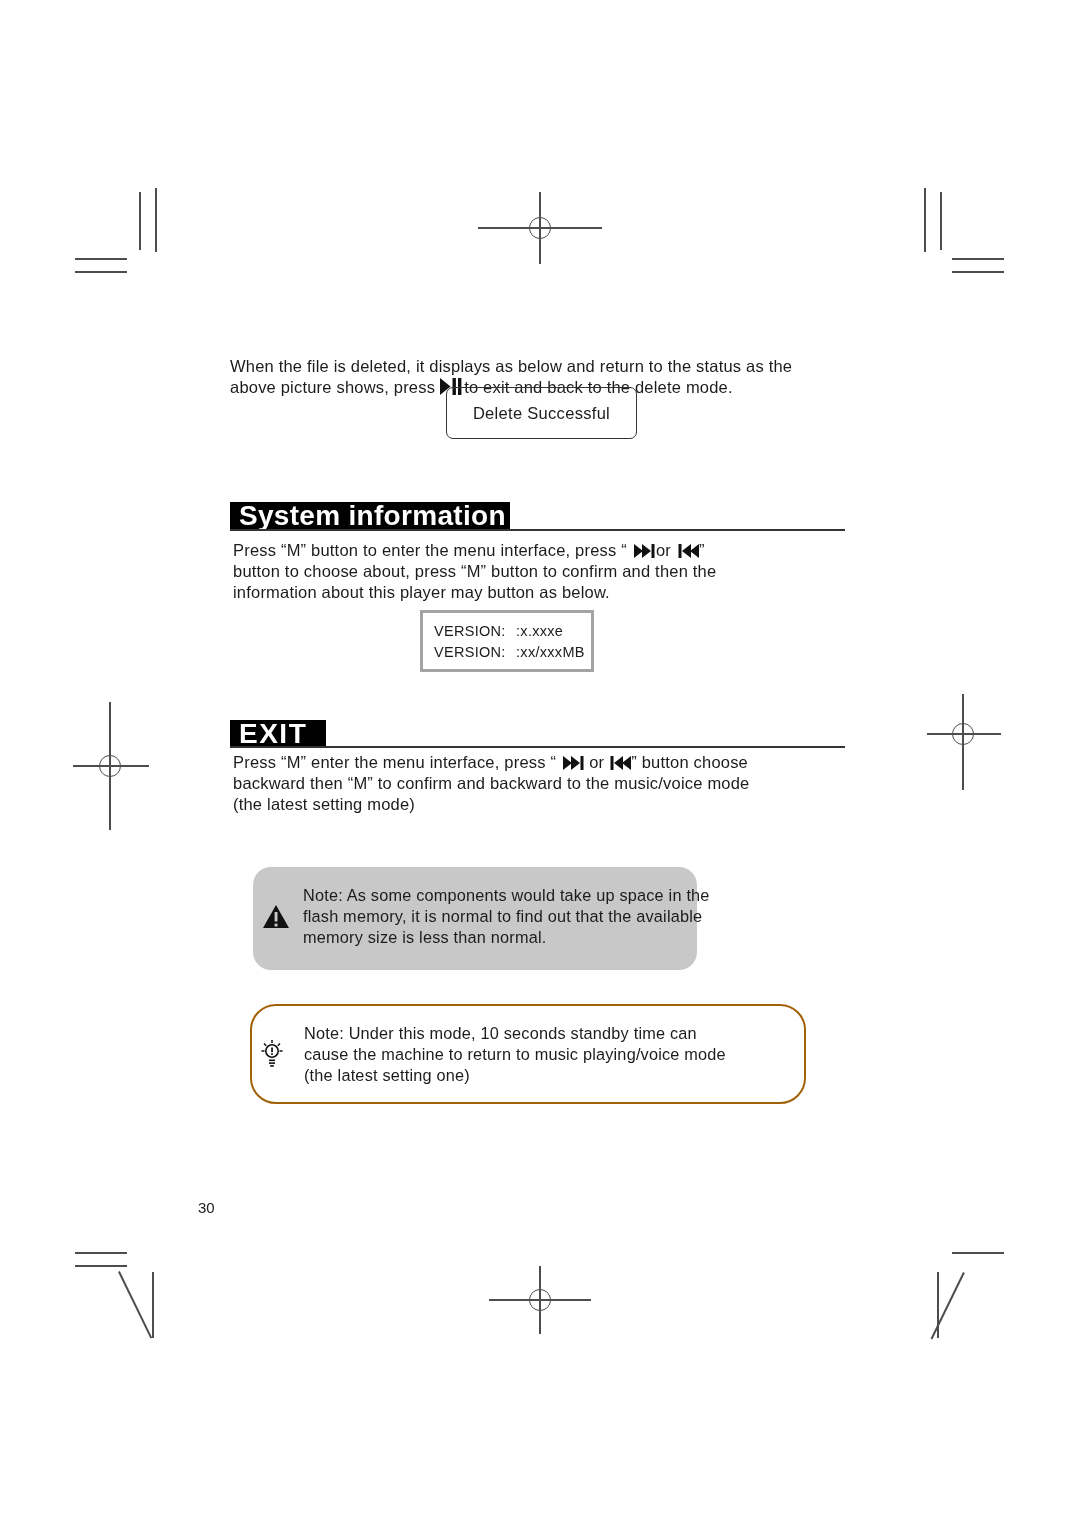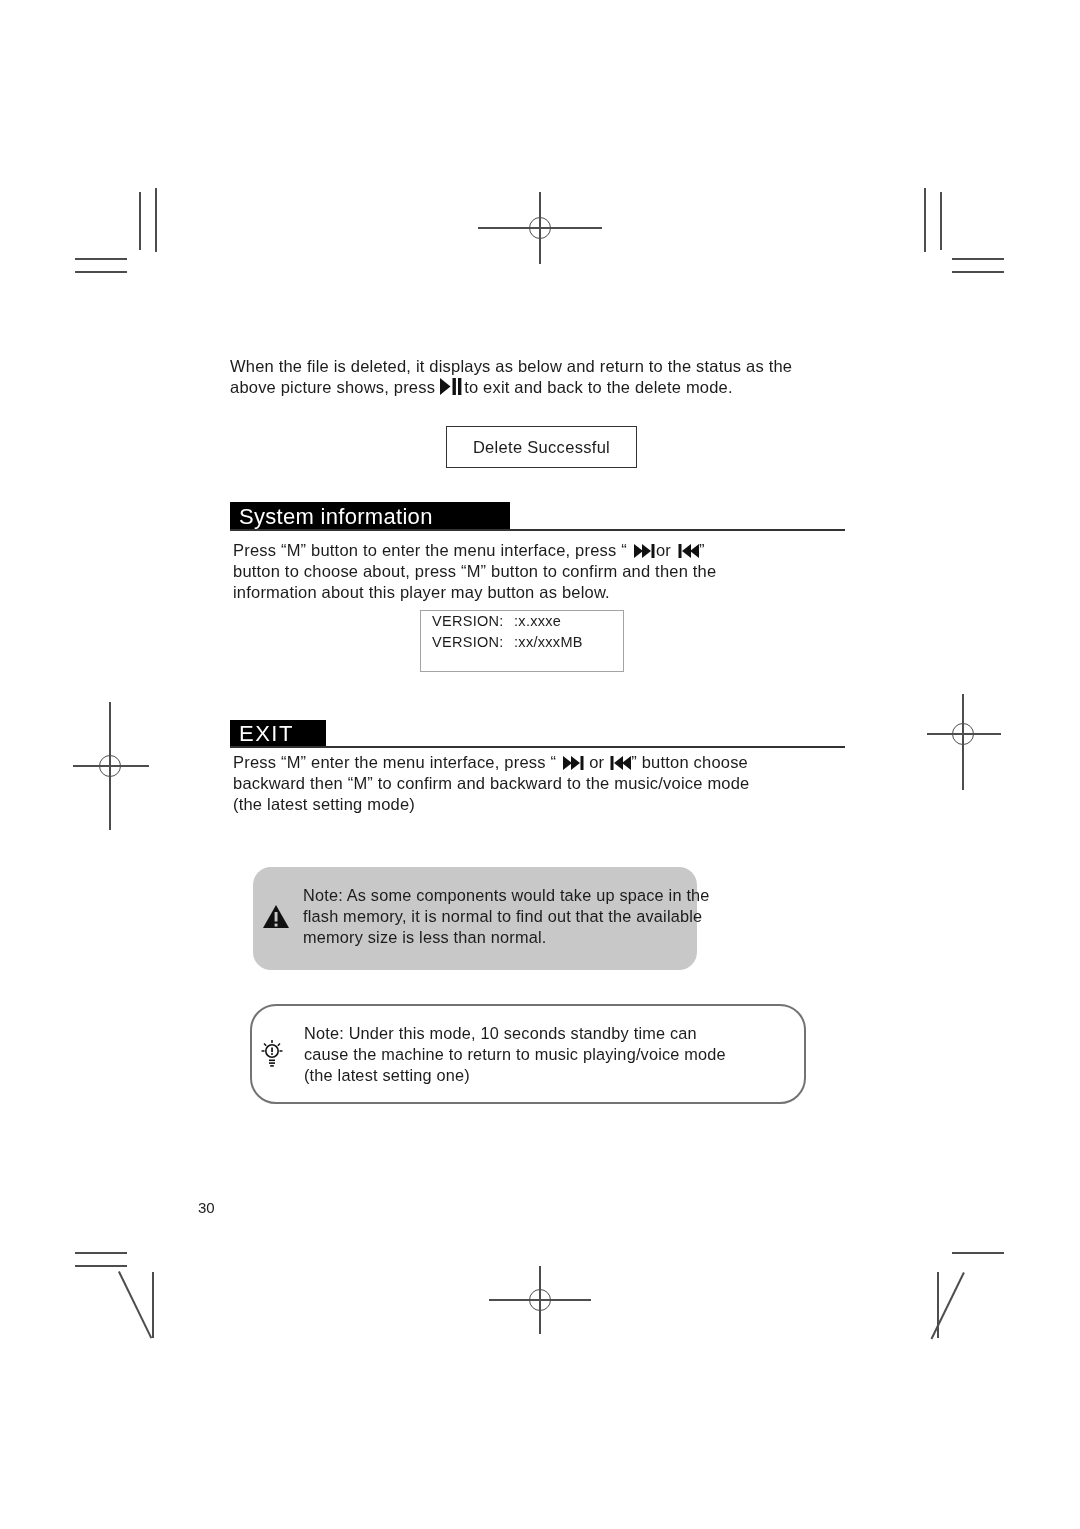--- a/index.html
+++ b/index.html
@@ -16,36 +16,36 @@
   .mark-circle {
     position: absolute; width: 22px; height: 22px;
     border: 1.5px solid #4d4d4d; border-radius: 50%;
     background: transparent;
   }
   .para { font-size: 16.5px; line-height: 21px; letter-spacing: 0.2px; }
   .pline { white-space: nowrap; }
   .inline-icon { vertical-align: -2px; }
   .heading-bar {
     position: absolute; background: #000000; color: #ffffff;
-    font-weight: normal; font-size: 22px;
-    display: flex; align-items: flex-end; padding-left: 9px;
+    font-weight: bold; font-size: 28px;
+    display: flex; align-items: center; padding-left: 9px;
     letter-spacing: 0.3px;
   }
   .heading-rule { position: absolute; height: 1.5px; background: #333333; }
   .boxed {
     position: absolute; border: 1px solid #333333;
     display: flex; align-items: center; justify-content: center;
   }
   .vrow { font-size: 14.5px; line-height: 21px; letter-spacing: 0.3px; }
   .vlabel { display: inline-block; width: 82px; }
   .note-gray {
     position: absolute; background: #c8c8c8; border-radius: 18px;
   }
   .note-white {
-    position: absolute; background: #ffffff; border: 2px solid #737373;
+    position: absolute; background: #ffffff; border: 2px solid #a16207;
     border-radius: 26px;
   }
   .note-text { font-size: 16.3px; line-height: 21px; letter-spacing: 0.2px; }
   .page-num { font-size: 15px; }
 </style>
 </head>
 <body>
 
 <div>
   <div class="mark" style="left:139px; top:192px; width:1.5px; height:58px;"></div>
@@ -102,21 +102,21 @@
   <div class="pline"><span>When the file is deleted, it displays as below and return to the status as the</span></div>
   <div class="pline">
     <span>above picture shows, press</span><svg class="inline-icon" width="23" height="17" viewBox="0 0 23 17" style="margin:0 1px 0 5px;">
         <polygon points="0,0 0,17 10.5,8.5" fill="#111"></polygon>
         <rect x="12.5" y="0" width="3.4" height="17" fill="#111"></rect>
         <rect x="18" y="0" width="3.4" height="17" fill="#111"></rect>
       </svg><span>to exit and back to the delete mode.</span>
   </div>
 </div>
 
-<div class="boxed" style="left:446px; top:426px; width:191px; height:42px;">
+<div class="boxed" style="left:446px; top:387px; width:191px; height:52px;border-radius:7px;">
   <span style="font-size:16.5px; letter-spacing:0.3px;">Delete Successful</span>
 </div>
 
 <div class="heading-bar" style="left:230px; top:502px; width:280px; height:28px;">
   <span>System information</span>
 </div>
 <div class="heading-rule" style="left:230px; top:529px; width:615px;"></div>
 
 <div class="abs para" style="left:233px; top:540px; width:660px;">
   <div class="pline">
@@ -127,21 +127,21 @@
       </svg><span>or</span><svg class="inline-icon" width="21" height="14" viewBox="0 0 21 14" style="margin:0 0 0 7px;">
         <rect x="0.5" y="0" width="3" height="14" fill="#111"></rect>
         <polygon points="13,0 13,14 4,7" fill="#111"></polygon>
         <polygon points="21,0 21,14 12,7" fill="#111"></polygon>
       </svg><span>”</span>
   </div>
   <div class="pline"><span>button to choose about, press “M” button to confirm and then the</span></div>
   <div class="pline"><span>information about this player may button as below.</span></div>
 </div>
 
-<div class="abs" style="left:420px; top:610px; width:204px; height:62px; border:1px solid #a3a3a3; padding:0 0 0 11px;">
+<div class="abs" style="left:420px; top:610px; width:174px; height:62px; border:3px solid #a3a3a3; padding:8px 0 0 11px;">
   <div class="vrow">
     <span class="vlabel">VERSION:</span><span>:x.xxxe</span>
   </div>
   <div class="vrow">
     <span class="vlabel">VERSION:</span><span>:xx/xxxMB</span>
   </div>
 </div>
 
 <div class="heading-bar" style="left:230px; top:720px; width:96px; height:27px; letter-spacing:1.5px;">
   <span>EXIT</span>

